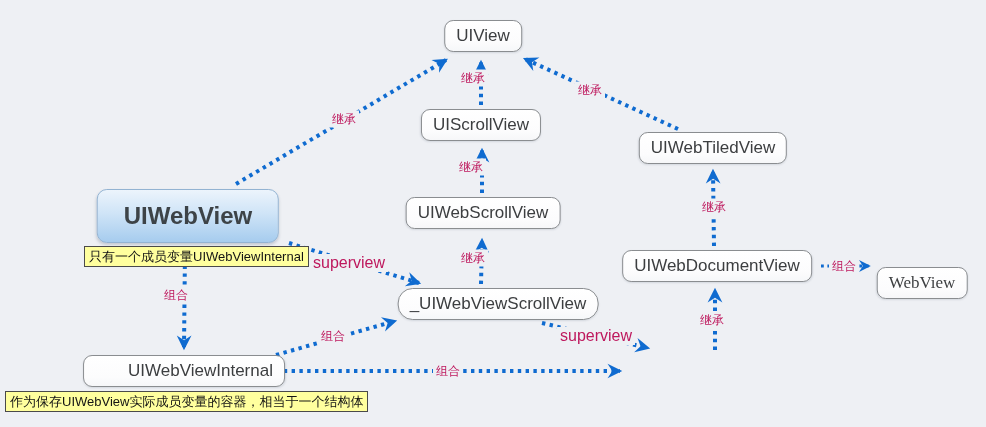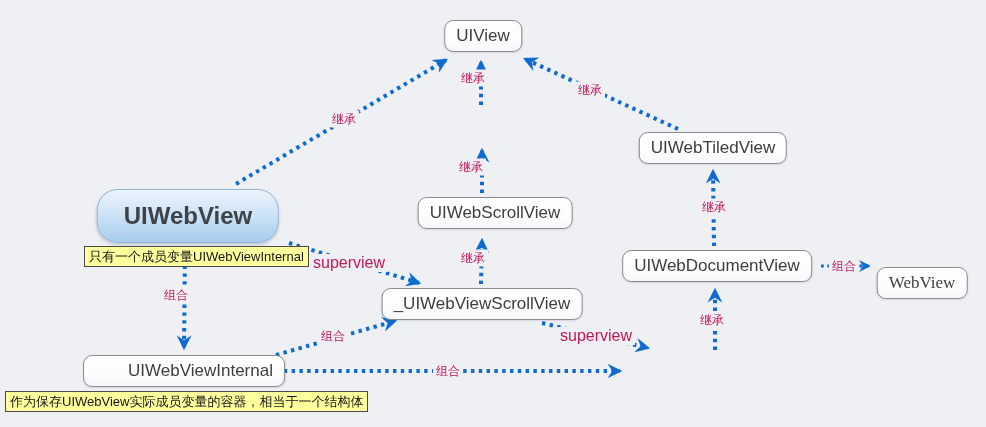--- a/index.html
+++ b/index.html
@@ -21,21 +21,21 @@
     padding: 5px 11px;
     font-size: 17px;
     color: #3c3e40;
     white-space: nowrap;
     box-shadow: 0 1px 2px rgba(60,70,90,0.14);
     text-align: left;
   }
   .node-main {
     background: linear-gradient(180deg, #ecf4fc 0%, #cfe4f7 45%, #a6ccee 100%);
     border: 1px solid #93b3d2;
-    border-radius: 21px;
+    border-radius: 10px;
     padding: 12px 26px;
     font-size: 24px;
     font-weight: bold;
     color: #3d4347;
     box-shadow: 0 2px 3px rgba(50,70,95,0.22);
   }
   .edge-label {
     position: absolute;
     transform: translate(-50%, -50%);
     font-size: 12px;
@@ -94,22 +94,23 @@
   <span class="edge-label lat" style="left:349px; top:263px;">superview</span>
   <span class="edge-label" style="left:176px; top:295px;">组合</span>
   <span class="edge-label" style="left:333px; top:336px;">组合</span>
   <span class="edge-label" style="left:448px; top:371px;">组合</span>
   <span class="edge-label lat" style="left:596px; top:336px;">superview</span>
   <span class="edge-label" style="left:712px; top:320px;">继承</span>
   <span class="edge-label" style="left:714px; top:207px;">继承</span>
   <span class="edge-label" style="left:844px; top:266px;">组合</span>
 
   <div class="node" style="left:483px; top:36px;">UIView</div>
-  <div class="node" style="left:483px; top:213px;margin-left:12px;">UIWebScrollView</div>
-  <div class="node" style="left:482px; top:304px;">_UIWebViewScrollView</div>
+  <div class="node" style="left:481px; top:125px;">UIScrollView</div>
+  <div class="node" style="left:483px; top:213px;">UIWebScrollView</div>
+  <div class="node" style="left:498px; top:304px;border-radius:15px;">_UIWebViewScrollView</div>
   <div class="node node-main" style="left:188px; top:216px;">UIWebView</div>
   <div class="node" style="left:184px; top:371px;padding-left:44px;">UIWebViewInternal</div>
   <div class="node" style="left:713px; top:148px;">UIWebTiledView</div>
   <div class="node" style="left:717px; top:266px;">UIWebDocumentView</div>
   <div class="node" style="left:922px; top:283px;font-family:Liberation Serif, serif;">WebView</div>
 
   <div class="note" style="left:84px; top:246px;">只有一个成员变量UIWebViewInternal</div>
   <div class="note" style="left:5px; top:391px;">作为保存UIWebView实际成员变量的容器，相当于一个结构体</div>
 
 </div>

